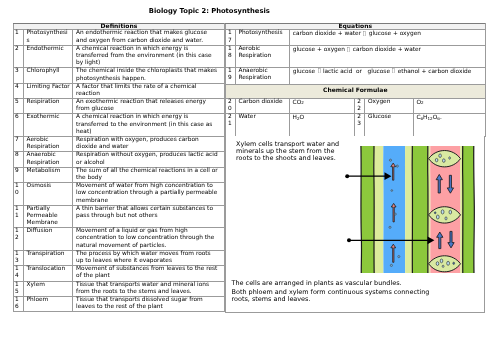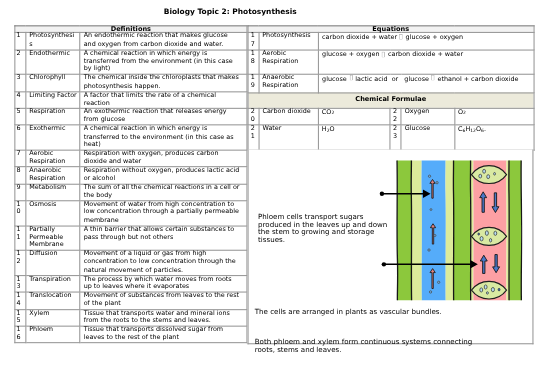--- a/index.html
+++ b/index.html
@@ -68,21 +68,21 @@
   .notes-box {
     position:absolute; left:225px; top:136px; width:259.5px; height:176.5px;
     border:0.55px solid #9b9b9b; border-top:none;
     background:#fff;
   }
   .note { position:absolute; font-size:6.45px; line-height:7.0px; color:#000; }
   .n-xylem  { left:10.0px; top:5.2px;  width:110px; }
   .n-dir    { left:10.0px; top:29.6px; width:110px; }
   .n-phloem { left:8.6px;  top:58.0px; width:122px; }
   .n-bundles{ left:5.6px;  top:144px; width:230px; }
-  .n-systems{ left:5.6px;  top:152.5px; width:205px;margin-top:19px; }
+  .n-systems{ left:5.6px;  top:152.5px; width:205px; }
 
   
   .pointers { position:absolute; left:0; top:0; width:500px; height:353px; z-index:9; pointer-events:none; }
   .plant { position:absolute; left:359.6px; top:145.5px; width:115px; height:127.5px; z-index:5; }
 </style>
 </head>
 <body>
 
 <div class="page">
 
@@ -330,18 +330,18 @@
 
   <svg class="pointers" viewBox="0 0 500 353" width="500" height="353" xmlns="http://www.w3.org/2000/svg">
     <g fill="#000000" stroke="none">
       <circle cx="347.2" cy="176.2" r="2.0"></circle>
       <path d="M347.2,175.55 L384.5,175.55 L384.5,172.3 L391.4,176.2 L384.5,180.1 L384.5,176.85 L347.2,176.85 Z"></path>
       <circle cx="349.0" cy="240.3" r="2.0"></circle>
       <path d="M349.0,239.65 L427.5,239.65 L427.5,236.4 L434.4,240.3 L427.5,244.2 L427.5,240.95 L349.0,240.95 Z"></path>
     </g>
   </svg>
   <div class="notes-box">
-    <div class="note n-phloem">Phloem cells transport sugars produced in the leaves up and down the stem to growing and storage tissues.</div>
+    <div class="note n-xylem">Xylem cells transport water and minerals up the stem from the roots to the shoots and leaves.</div>
     <div class="note n-bundles">The cells are arranged in plants as vascular bundles.</div>
     <div class="note n-systems">Both phloem and xylem form continuous systems connecting roots, stems and leaves.</div>
   </div>
 
 </div>
 
 </body></html>

